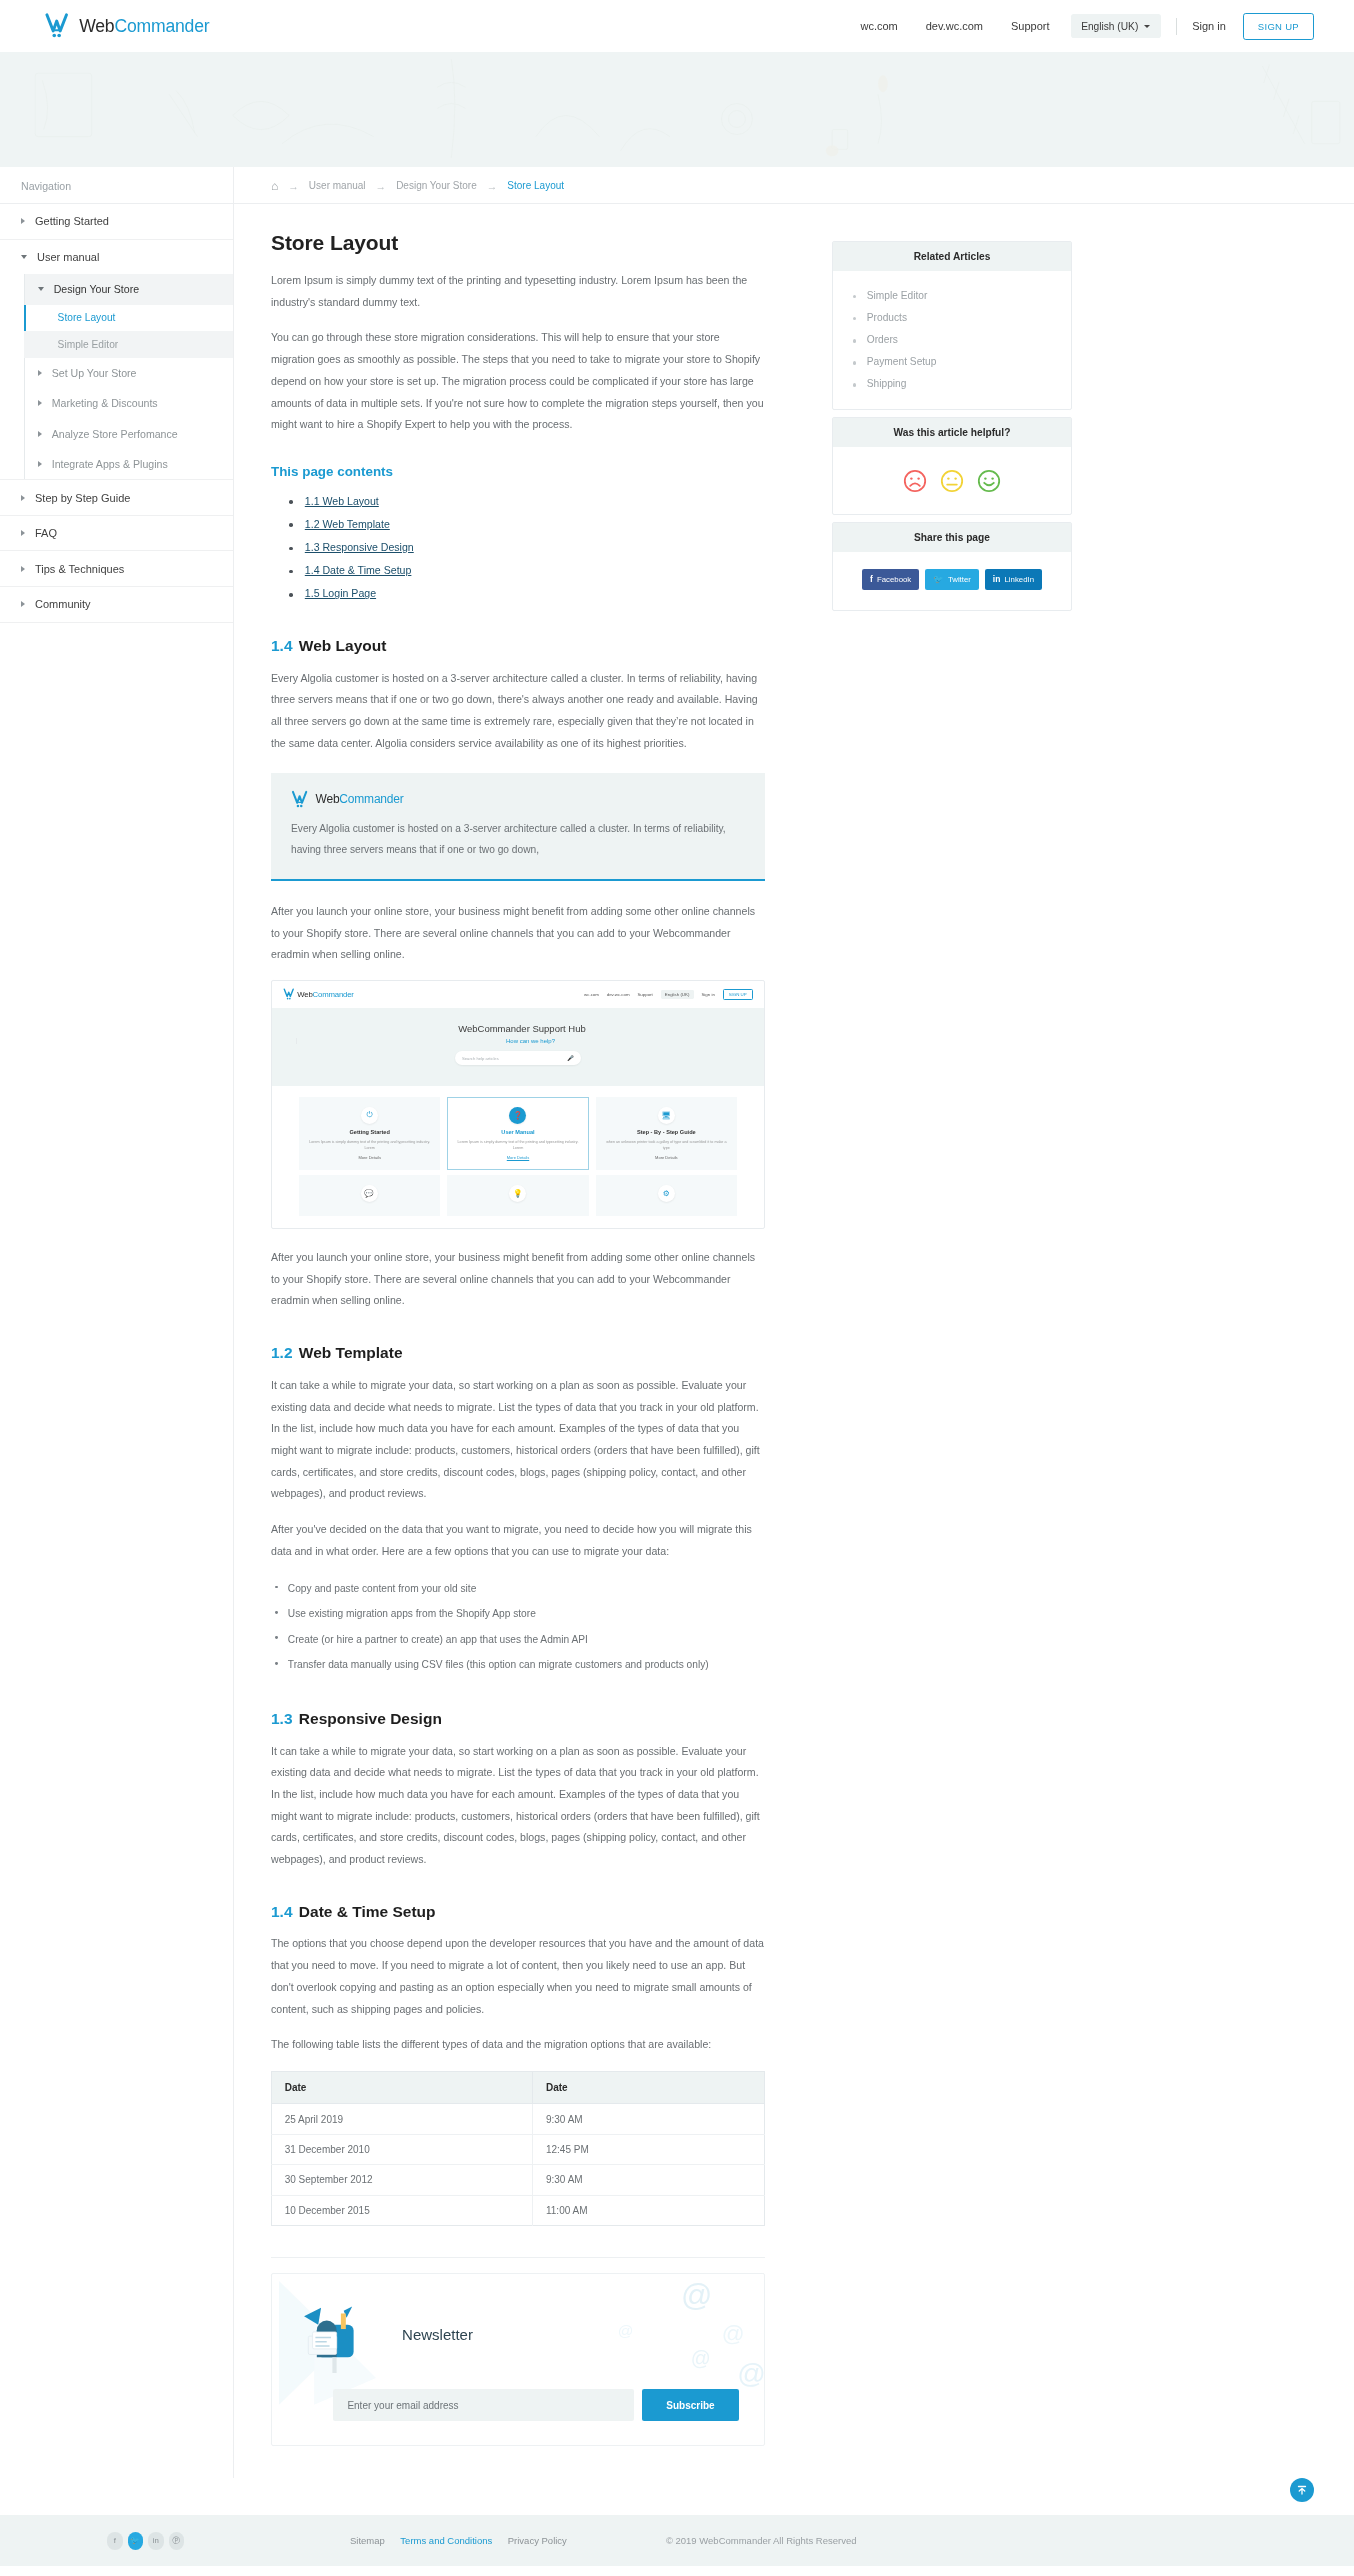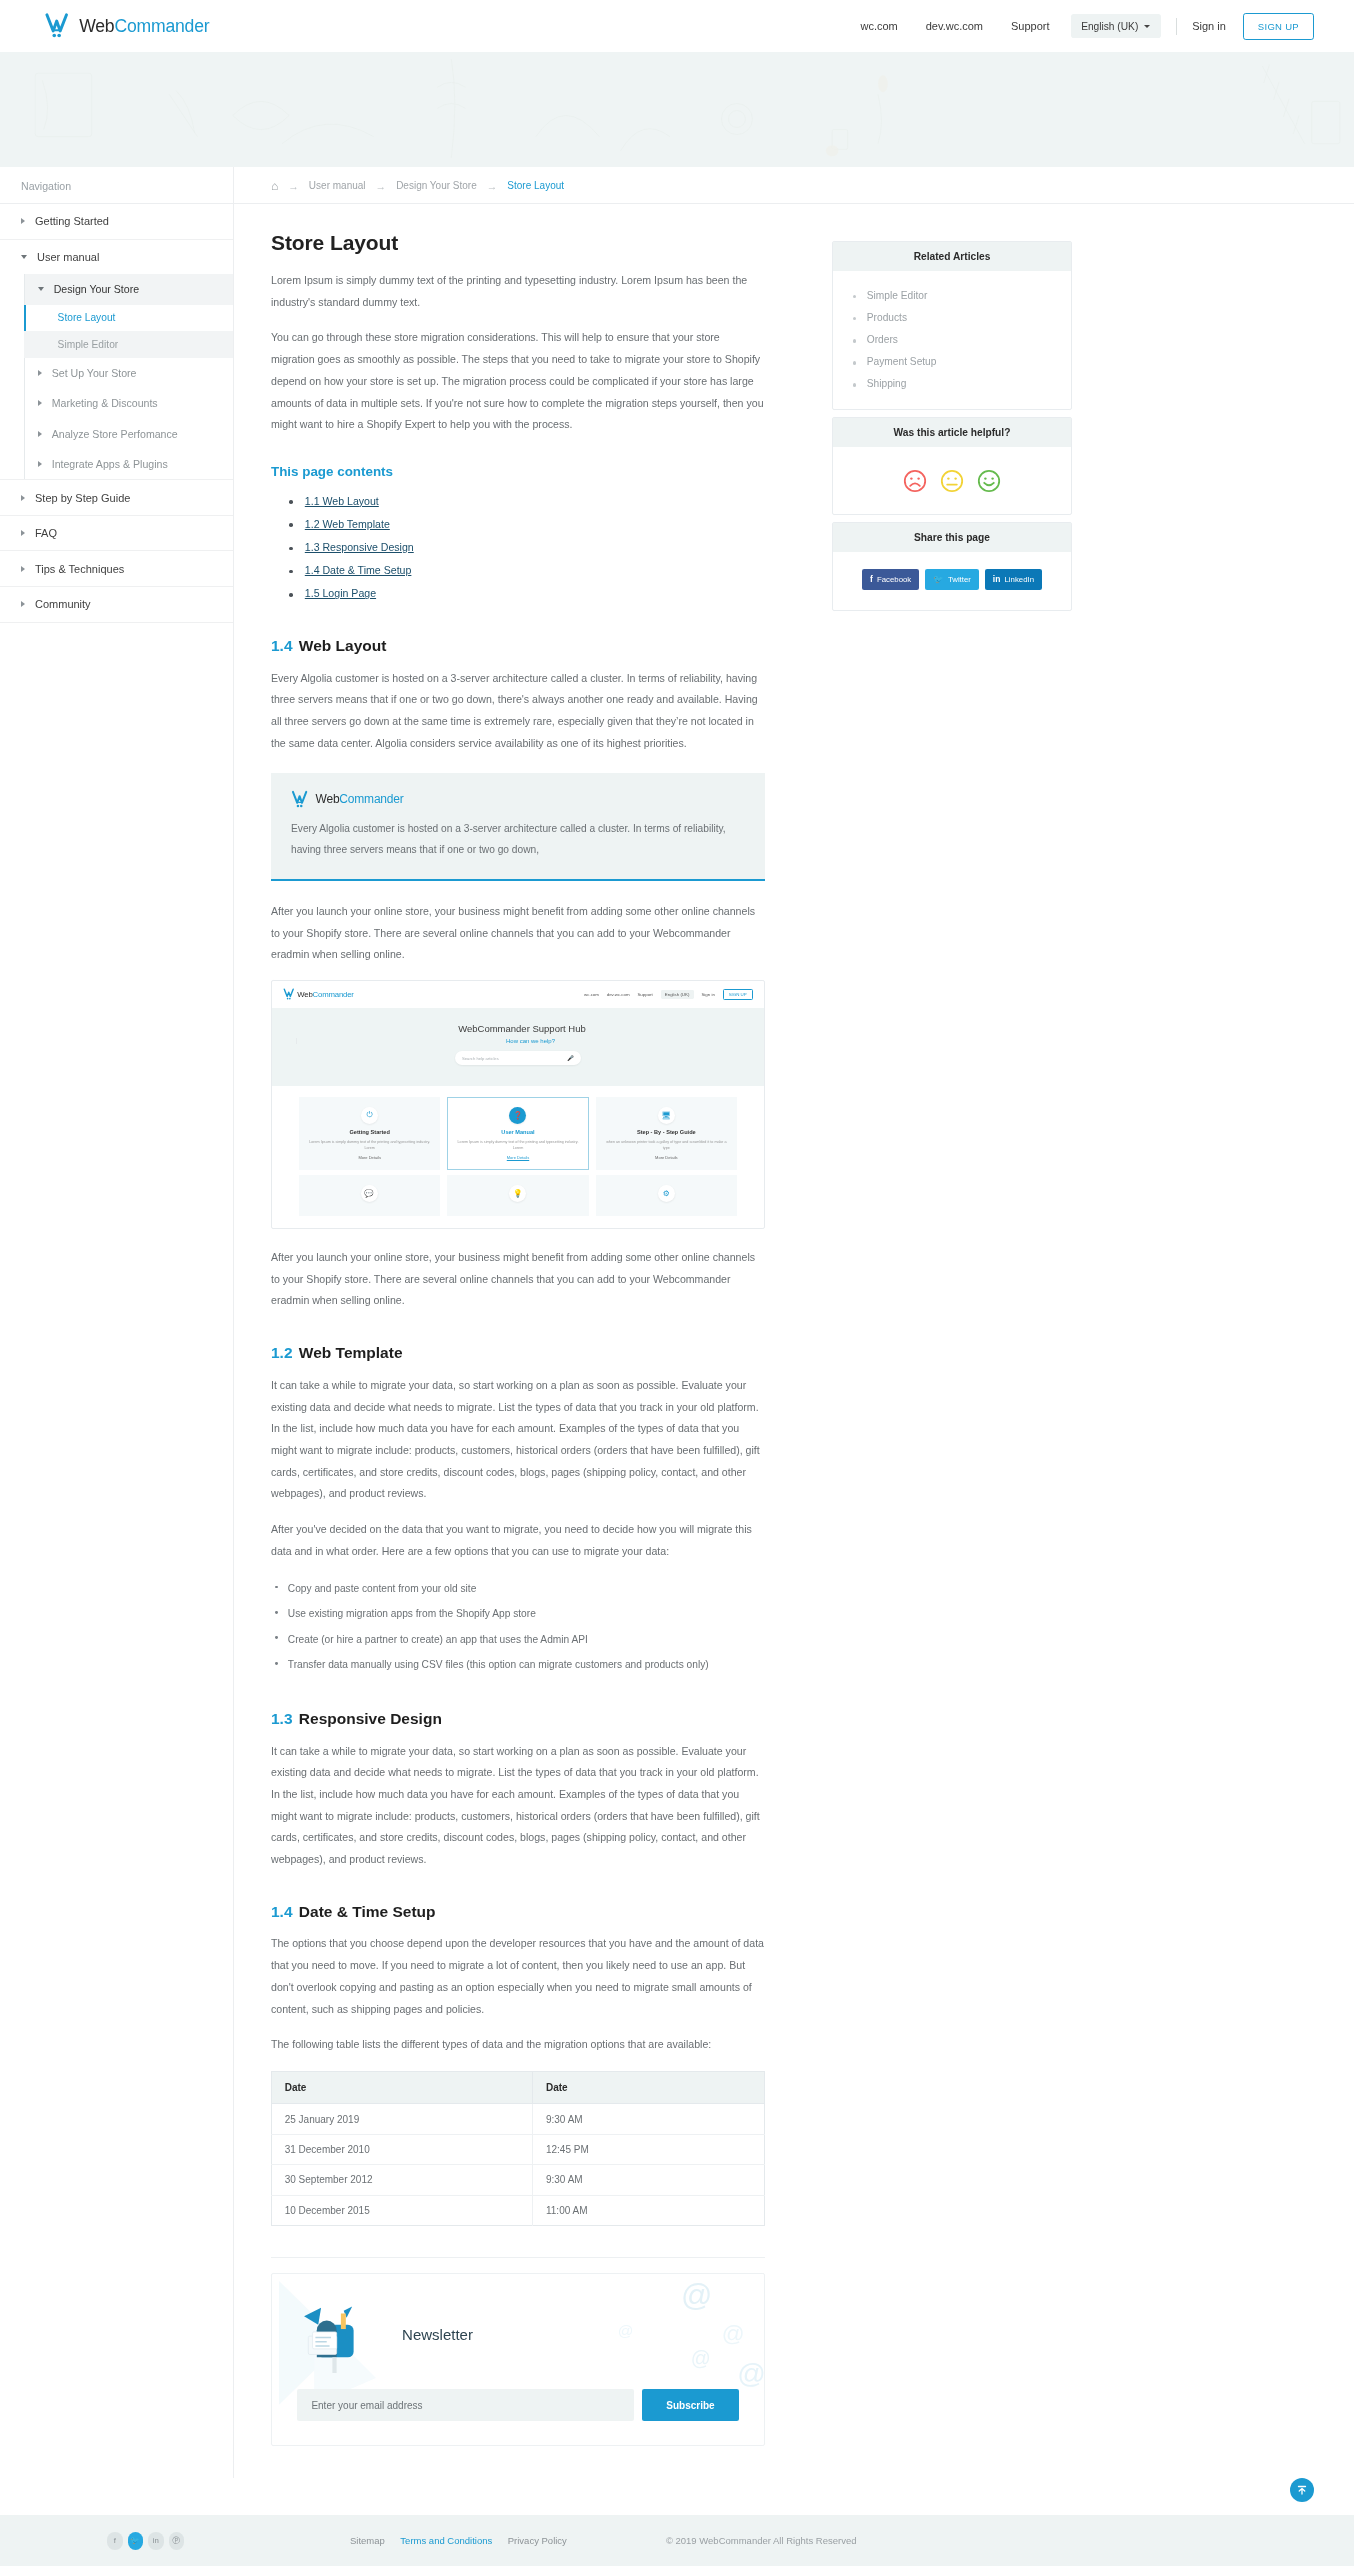--- a/index.html
+++ b/index.html
@@ -206,20 +206,21 @@
     position:relative; overflow:hidden; padding: 21px 25.4px 24px;
   }
   .nl-bg { position:absolute; inset:0; pointer-events:none; }
   .nl-head { display:flex; align-items:center; gap: 12.7px; position:relative; z-index:2; margin-bottom: 15.5px;}
   .nl-title { font-size: 15px; color:#2d4450; }
   .nl-form { display:flex; gap:8.5px; position:relative; z-index:2; }
   .nl-input {
     flex:1; background:#eef3f3; border:none; border-radius:2.1px;
     padding: 10.6px 14px; font-size:10px; color:#6d7478;
     font-family:"Liberation Sans", sans-serif;
+    margin-left:36px;
   }
   .nl-input::placeholder { color:#6d7478; }
   .nl-btn {
     background:#1b9ad1; color:#fff; border:none; border-radius:2.1px;
     padding: 10.6px 24px; font-size:10px; font-weight:bold; cursor:pointer;
     font-family:"Liberation Sans", sans-serif;
   }
 
   
   .totop {
@@ -500,21 +501,21 @@
 
         <table class="dt">
           <thead>
             <tr>
               <th>Date</th>
               <th>Date</th>
             </tr>
           </thead>
           <tbody>
             <tr>
-              <td>25 January 2019</td>
+              <td>25 April 2019</td>
               <td>9:30 AM</td>
             </tr>
             <tr>
               <td>31 December 2010</td>
               <td>12:45 PM</td>
             </tr>
             <tr>
               <td>30 September 2012</td>
               <td>9:30 AM</td>
             </tr>

